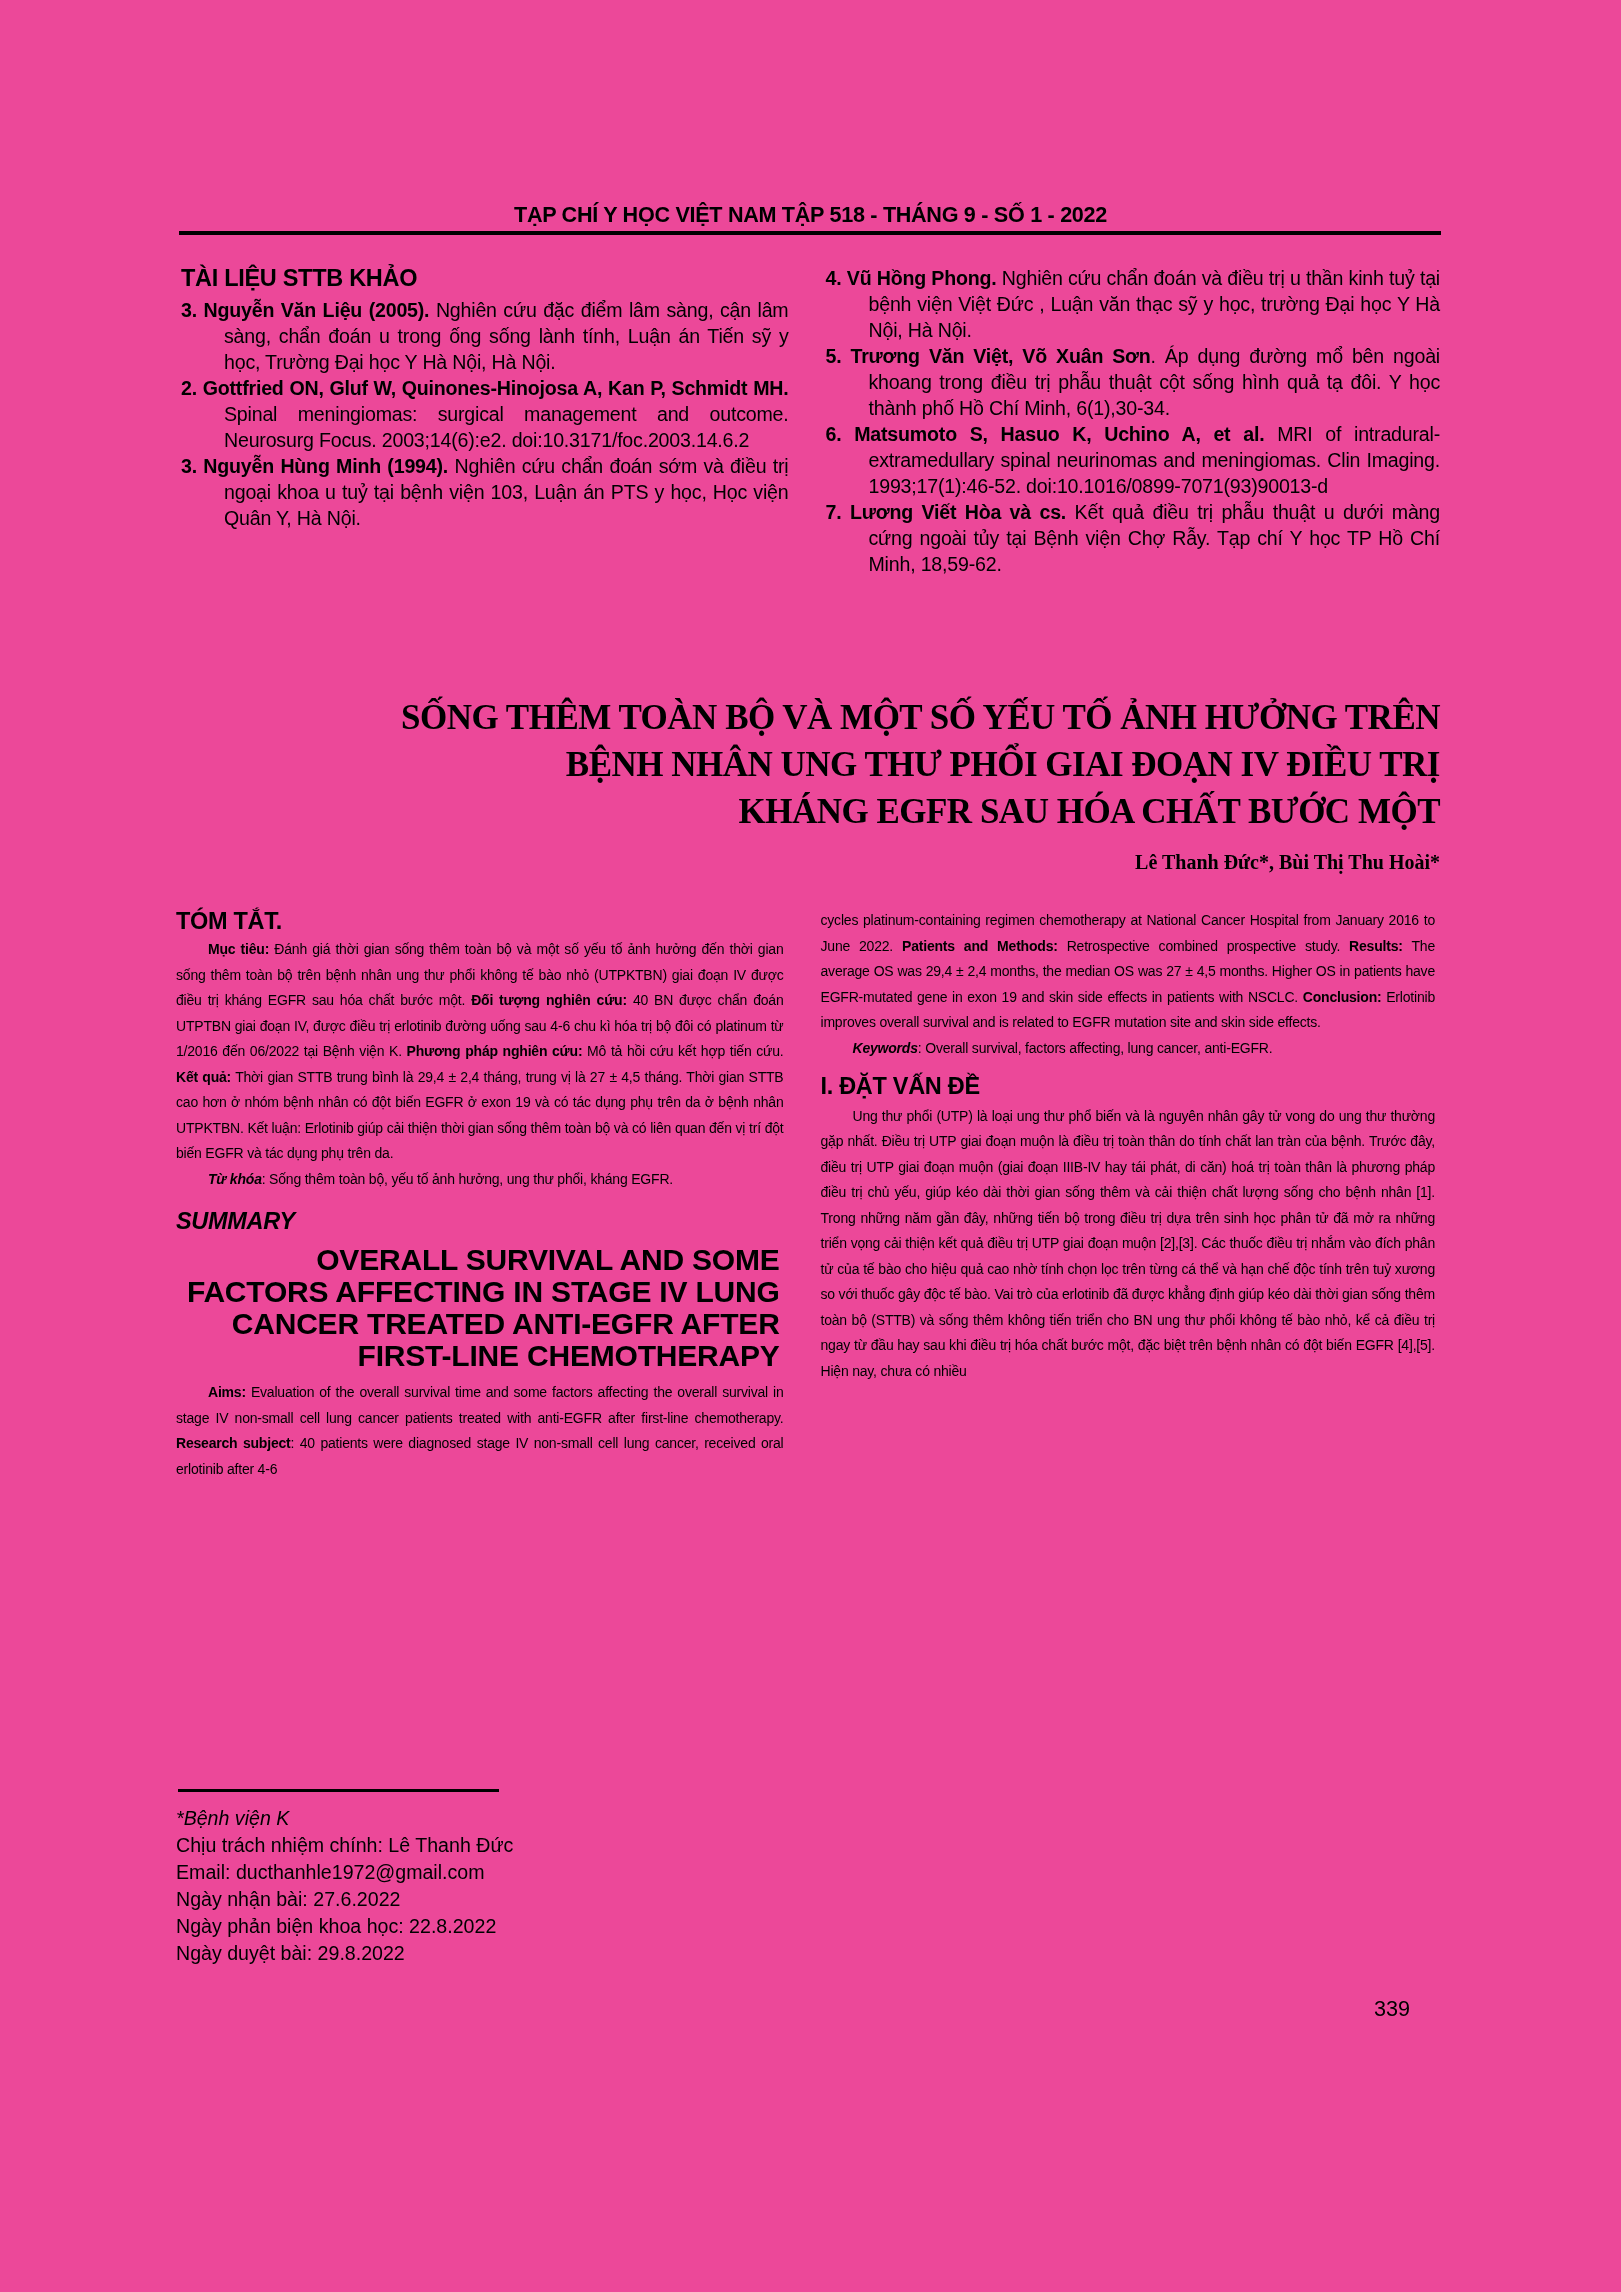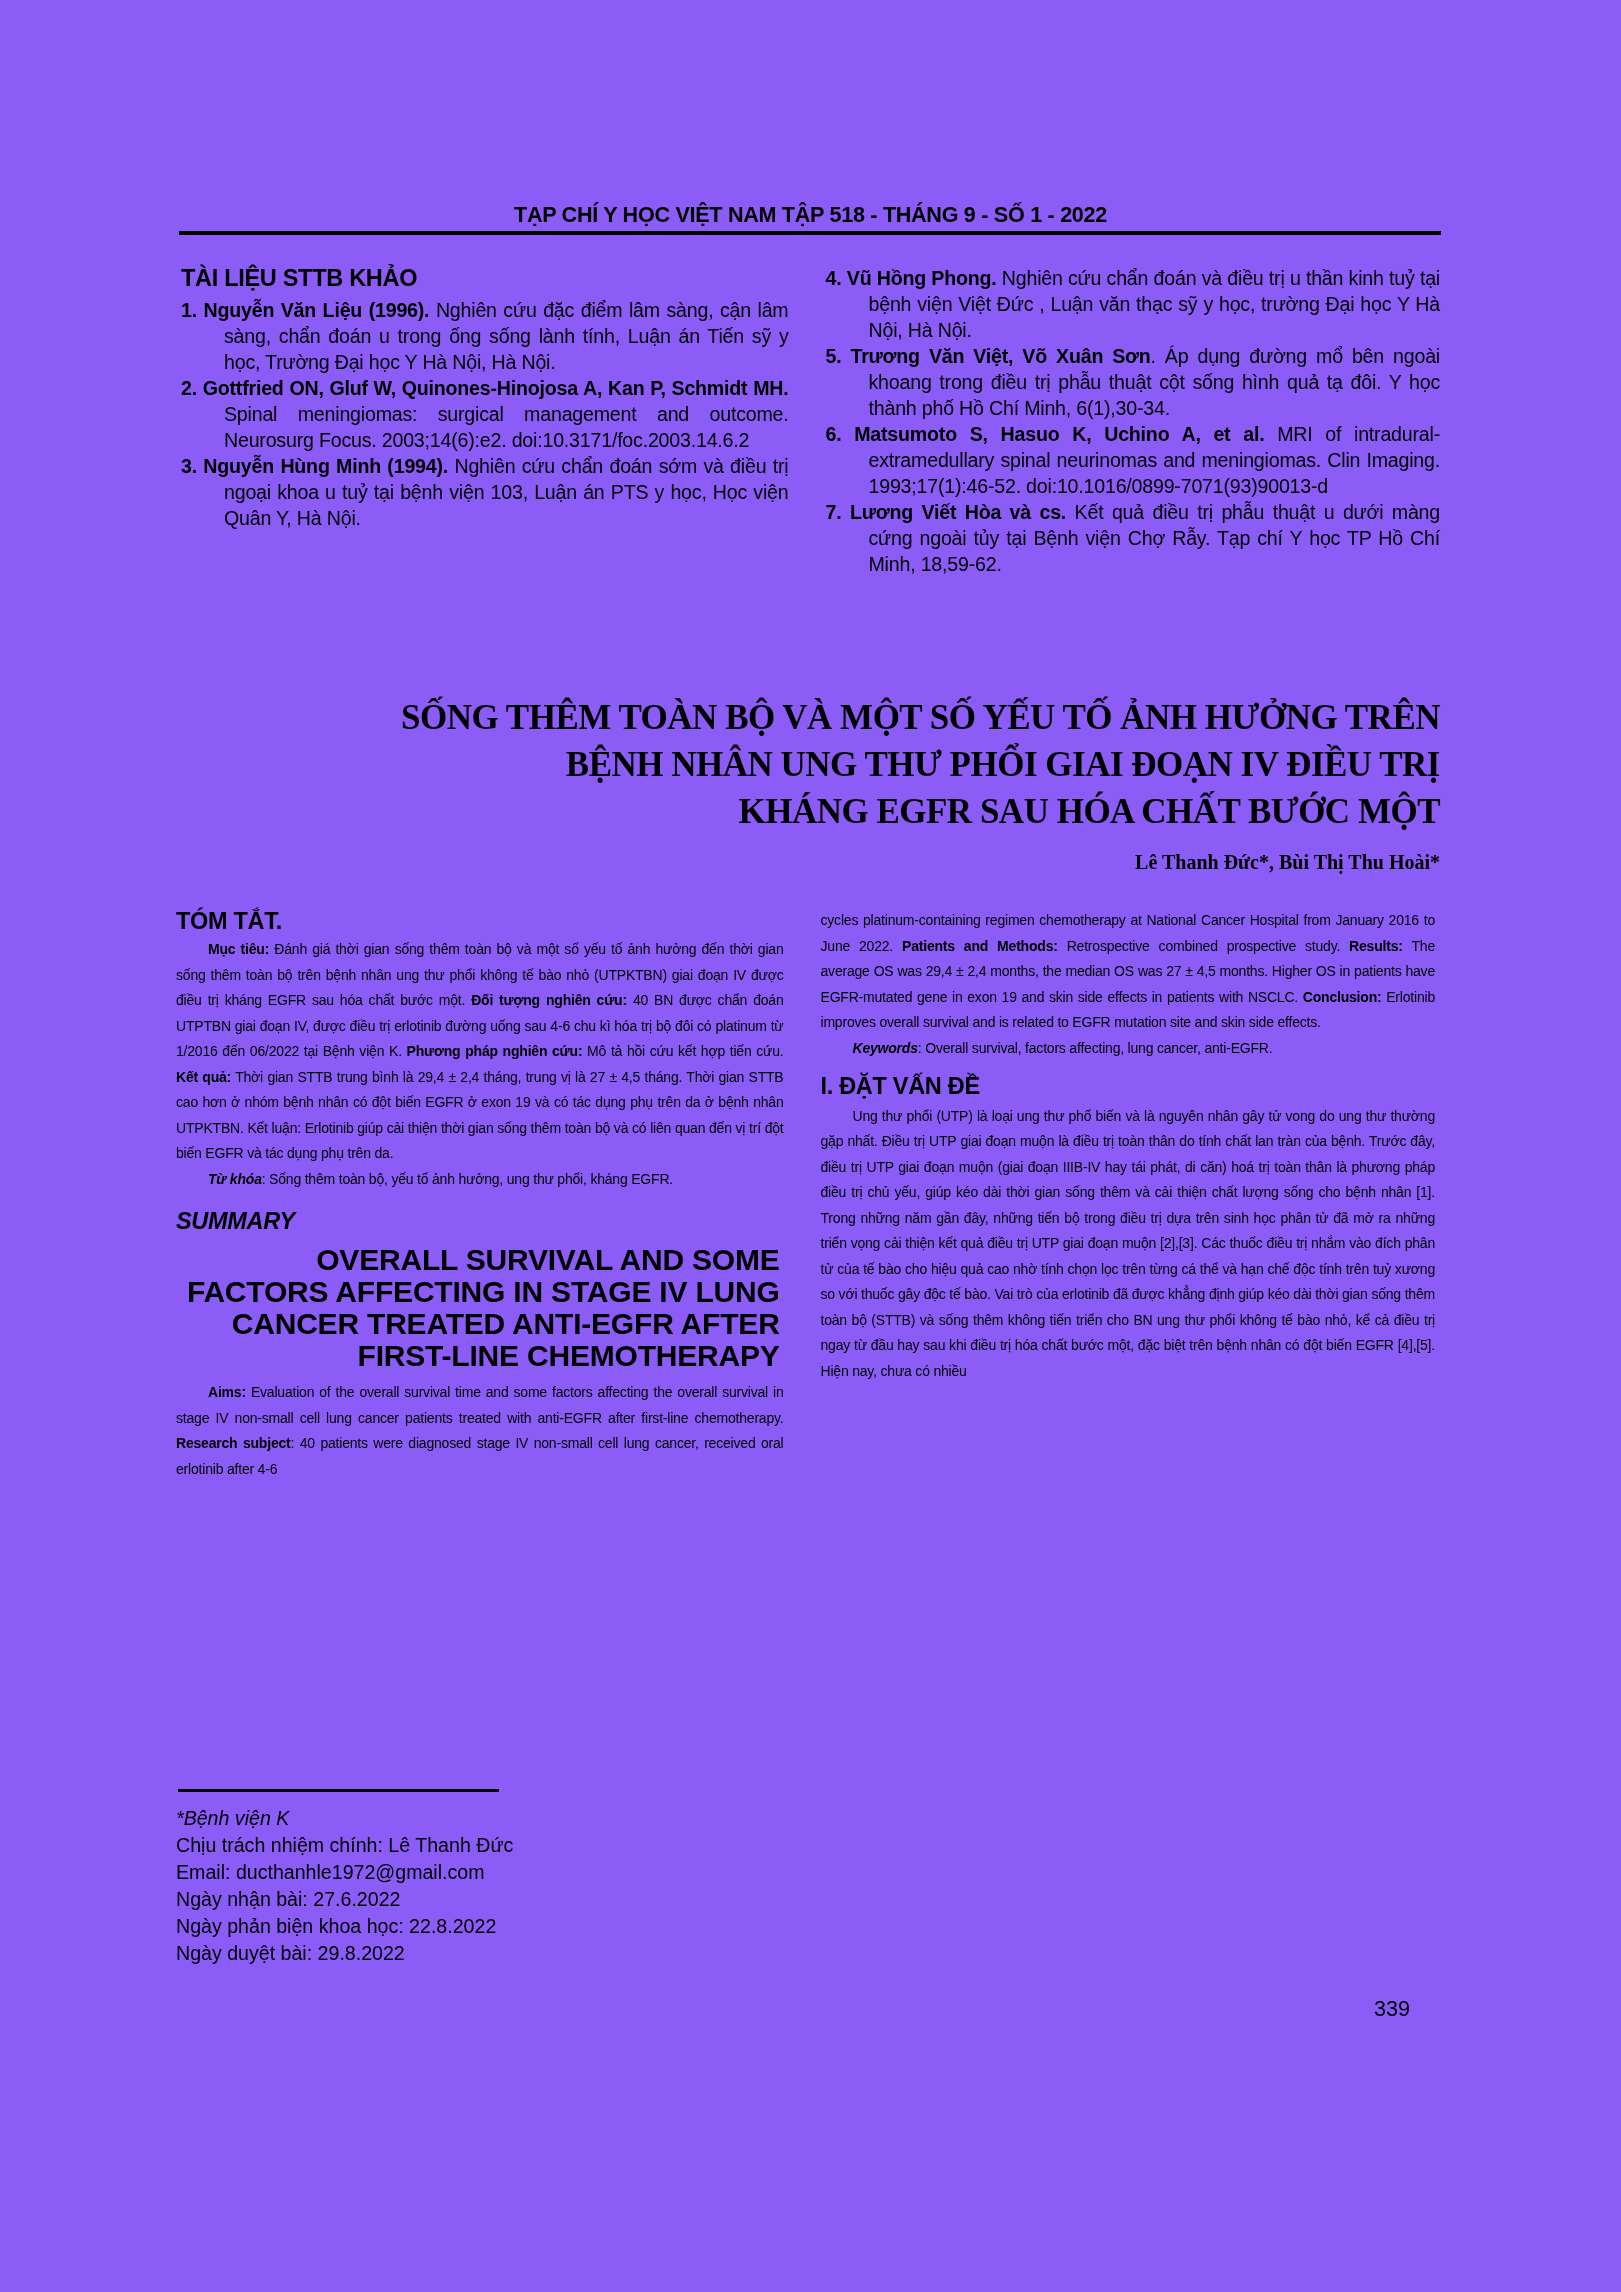--- a/index.html
+++ b/index.html
@@ -1,20 +1,20 @@
 <!DOCTYPE html>
 <html><head>
 <meta charset="utf-8">
 <style>
   html,body { margin:0; padding:0; background:#e8e8e8; }
   .page {
     position:relative;
     width:1621px; height:2293px;
     margin:0 auto;
-    background:#8b5cf6;
+    background:#ec4899;
     color:#000;
     font-family:"Liberation Sans", sans-serif;
     overflow:hidden;
   }
   
   .journal-header {
     position:absolute; top:202px; left:181px; width:1259px;
     text-align:center; font-weight:bold; font-size:21.6px;
     letter-spacing:-0.3px;
   }
@@ -84,21 +84,21 @@
 <body>
 
 <div class="page">
 
   <div class="journal-header">TẠP CHÍ Y HỌC VIỆT NAM TẬP 518 - THÁNG 9 - SỐ 1 - 2022</div>
   <div class="header-rule"></div>
 
   <div class="refs-row">
     <div class="refs-col-left">
       <p class="refs-heading">TÀI LIỆU STTB KHẢO</p>
-      <p class="ref"><span class="seg-b">1. Nguyễn Văn Liệu (1996).</span><span class="seg-r"> Nghiên cứu đặc điểm lâm sàng, cận lâm sàng, chẩn đoán u trong ống sống lành tính, Luận án Tiến sỹ y học, Trường Đại học Y Hà Nội, Hà Nội.</span></p>
+      <p class="ref"><span class="seg-b">3. Nguyễn Văn Liệu (2005).</span><span class="seg-r"> Nghiên cứu đặc điểm lâm sàng, cận lâm sàng, chẩn đoán u trong ống sống lành tính, Luận án Tiến sỹ y học, Trường Đại học Y Hà Nội, Hà Nội.</span></p>
       <p class="ref"><span class="seg-b">2. Gottfried ON, Gluf W, Quinones-Hinojosa A, Kan P, Schmidt MH.</span><span class="seg-r"> Spinal meningiomas: surgical management and outcome. Neurosurg Focus. 2003;14(6):e2. doi:10.3171/foc.2003.14.6.2</span></p>
       <p class="ref"><span class="seg-b">3. Nguyễn Hùng Minh (1994).</span><span class="seg-r"> Nghiên cứu chẩn đoán sớm và điều trị ngoại khoa u tuỷ tại bệnh viện 103, Luận án PTS y học, Học viện Quân Y, Hà Nội.</span></p>
     </div>
     <div class="refs-col-right">
       <p class="ref"><span class="seg-b">4. Vũ Hồng Phong.</span><span class="seg-r"> Nghiên cứu chẩn đoán và điều trị u thần kinh tuỷ tại bệnh viện Việt Đức , Luận văn thạc sỹ y học, trường Đại học Y Hà Nội, Hà Nội.</span></p>
       <p class="ref"><span class="seg-b">5. Trương Văn Việt, Võ Xuân Sơn</span><span class="seg-r">. Áp dụng đường mổ bên ngoài khoang trong điều trị phẫu thuật cột sống hình quả tạ đôi. Y học thành phố Hồ Chí Minh, 6(1),30-34.</span></p>
       <p class="ref"><span class="seg-b">6. Matsumoto S, Hasuo K, Uchino A, et al.</span><span class="seg-r"> MRI of intradural-extramedullary spinal neurinomas and meningiomas. Clin Imaging. 1993;17(1):46-52. doi:10.1016/0899-7071(93)90013-d</span></p>
       <p class="ref"><span class="seg-b">7. Lương Viết Hòa và cs.</span><span class="seg-r"> Kết quả điều trị phẫu thuật u dưới màng cứng ngoài tủy tại Bệnh viện Chợ Rẫy. Tạp chí Y học TP Hồ Chí Minh, 18,59-62.</span></p>
     </div>
   </div>

